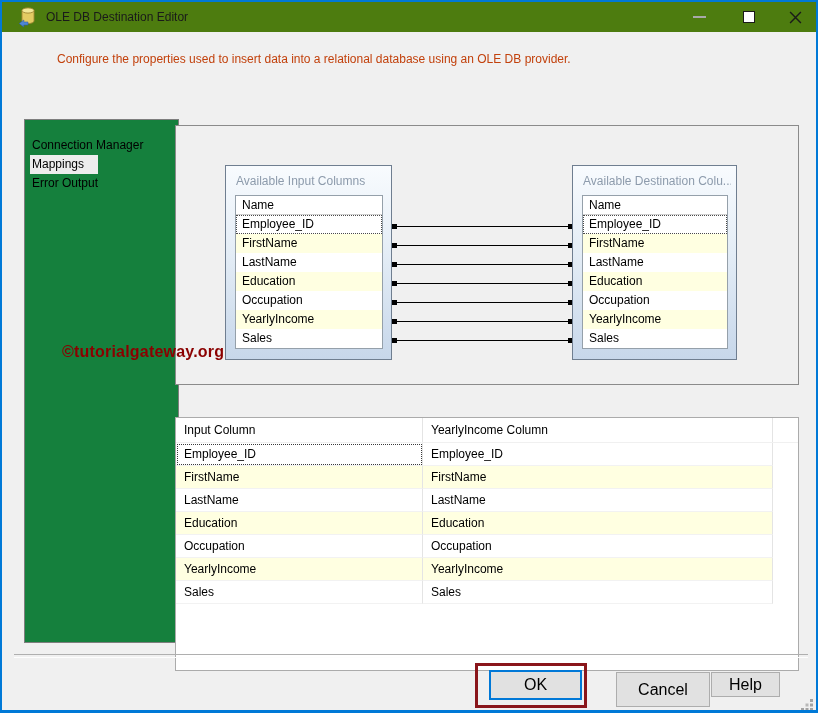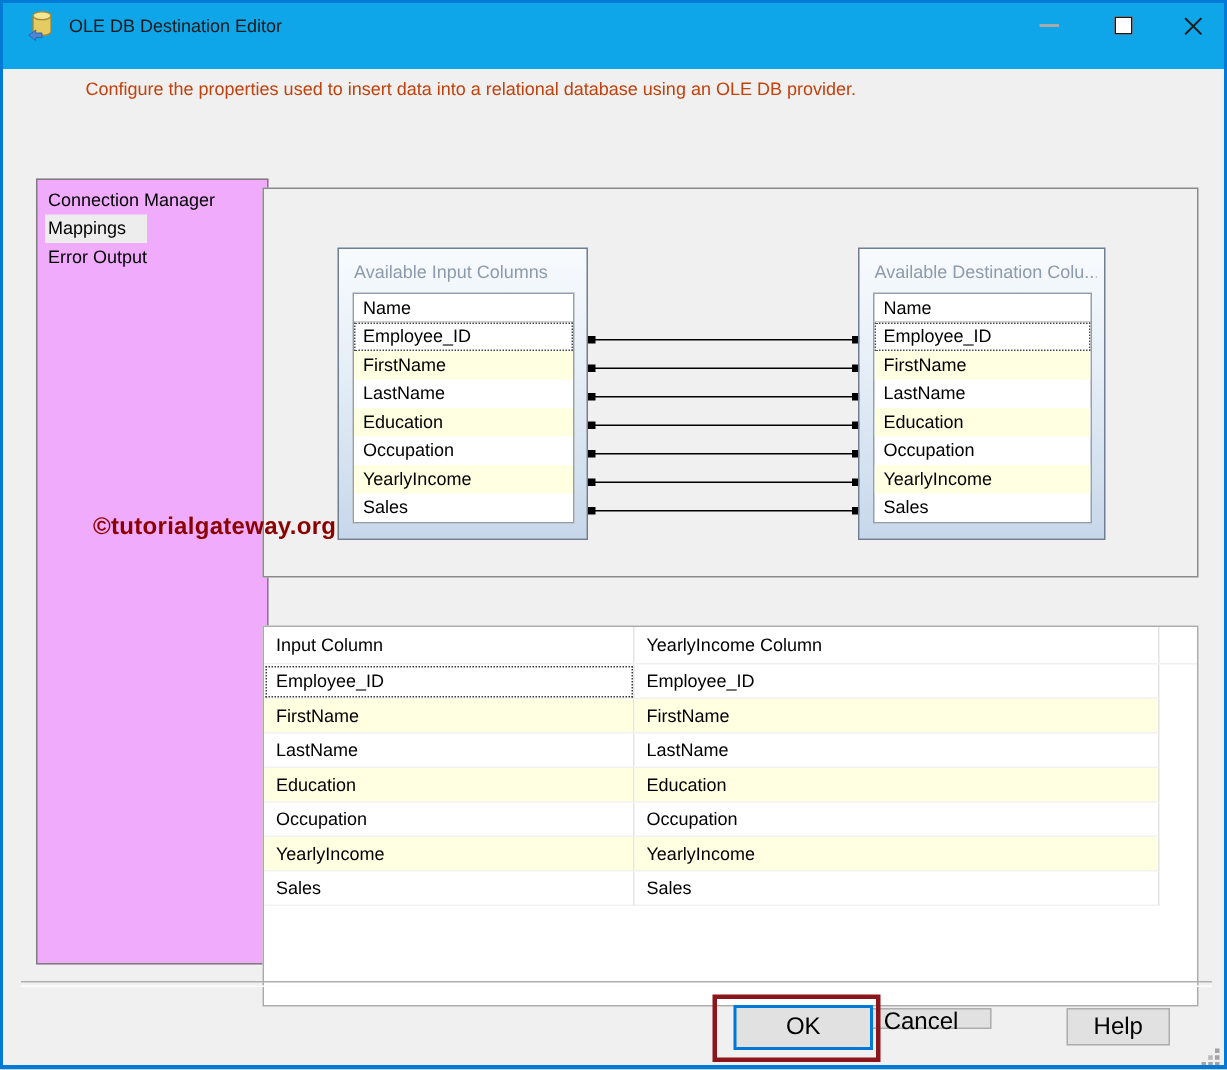--- a/index.html
+++ b/index.html
@@ -1,31 +1,31 @@
 <!DOCTYPE html>
 <html><head>
 <meta charset="utf-8">
 <style>
   html,body{margin:0;padding:0;background:#fff;}
   .window{position:relative;width:818px;height:713px;box-sizing:border-box;
     border:2px solid #0079D7;border-bottom-width:3px;background:#F0F0F0;
     font-family:"Liberation Sans", sans-serif;overflow:hidden;-webkit-font-smoothing:antialiased;}
   
-  .titlebar{position:absolute;left:0;top:0;right:0;height:44px;background:#0ea5e9;}
+  .titlebar{position:absolute;left:0;top:0;right:0;height:30px;background:#4d7c0f;}
   .title-icon{position:absolute;left:16px;top:4px;width:20px;height:22px;}
   .title-text{position:absolute;left:44px;top:8px;font-size:12px;color:#1A1A1A;white-space:nowrap;}
   .winctl{position:absolute;top:0;width:34px;height:30px;display:flex;align-items:center;justify-content:center;background:transparent;border:none;padding:0;cursor:default;}
   .ctl-min{left:680px;}.ctl-max{left:730px;}.ctl-close{left:776px;}
   .min-glyph{width:13px;height:2px;background:#A9A9A9;}
   .max-glyph{width:12px;height:12px;border:1.5px solid #1A1A1A;box-sizing:border-box;background:#fff;}
   
   .desc{position:absolute;left:24px;top:50px;font-size:12px;color:#c2410c;margin-left:31px;}
   
-  .sidebar{position:absolute;left:22px;top:117px;width:155px;height:524px;background:#f0abfc;
-    border:1px solid #7E7E7E;box-sizing:border-box;padding-top:4px;}
+  .sidebar{position:absolute;left:22px;top:117px;width:155px;height:524px;background:#15803d;
+    border:1px solid #7E7E7E;box-sizing:border-box;padding-top:16px;}
   .nav-item{height:19px;line-height:19px;font-size:12px;padding-left:5px;color:#000;white-space:nowrap;}
   .nav-item .sel-bg{display:inline-block;padding:0 2px;}
   .nav-item.selected .sel-bg{background:#EDEDED;padding-right:14px;}
   
   .diagram{position:absolute;left:173px;top:123px;width:624px;height:260px;background:#F0F0F0;
     border:1px solid #8B8B8B;box-sizing:border-box;}
   .colbox{position:absolute;top:39px;height:195px;border:1px solid #6F7E90;box-sizing:border-box;
     background:linear-gradient(180deg,#F8FBFE 0%,#E4EDF6 45%,#C7D7EA 100%);}
   .colbox.input{left:49px;width:167px;}
   .colbox.dest{left:396px;width:165px;}
@@ -48,21 +48,21 @@
   .tcell{box-sizing:border-box;padding-left:8px;border-right:1px solid #E4E4E4;border-bottom:1px solid #F2F2F2;white-space:nowrap;overflow:hidden;}
   .tc1{width:247px;}.tc2{width:350px;}
   .trow.alt .tcell{background:#FFFFE1;}
   .tc1.focus{outline:1px dotted #3A3A3A;outline-offset:-2px;}
   
   .separator{position:absolute;left:12px;top:652px;width:794px;height:2px;border-top:1px solid #AFAFAF;border-bottom:1px solid #FDFDFD;}
   .ok-annotation{position:absolute;left:473px;top:661px;width:112px;height:45px;border:3px solid #8A161B;box-sizing:border-box;z-index:50;pointer-events:none;}
   .btn{position:absolute;font-size:16px;text-align:center;background:#E1E1E1;border:1px solid #ADADAD;
     box-sizing:border-box;color:#000;font-family:"Liberation Sans",sans-serif;padding:0;}
   .btn-ok{left:487px;top:668px;width:93px;height:30px;border:2px solid #0078D7;z-index:55;}
-  .btn-cancel{left:565px;top:670px;width:94px;height:14px;}
+  .btn-cancel{left:614px;top:670px;width:94px;height:35px;}
   .btn-help{left:709px;top:670px;width:69px;height:25px;}
   .grip{position:absolute;left:799px;top:697px;width:3px;height:3px;
     box-shadow:9px 9px 0 #A3A3A3,4.5px 9px 0 #A3A3A3,0 9px 0 #A3A3A3,9px 4.5px 0 #A3A3A3,9px 0 0 #A3A3A3,4.5px 4.5px 0 #B9B9B9;}
 </style>
 </head>
 <body>
 
 <div class="window">
 
   <div class="titlebar">

